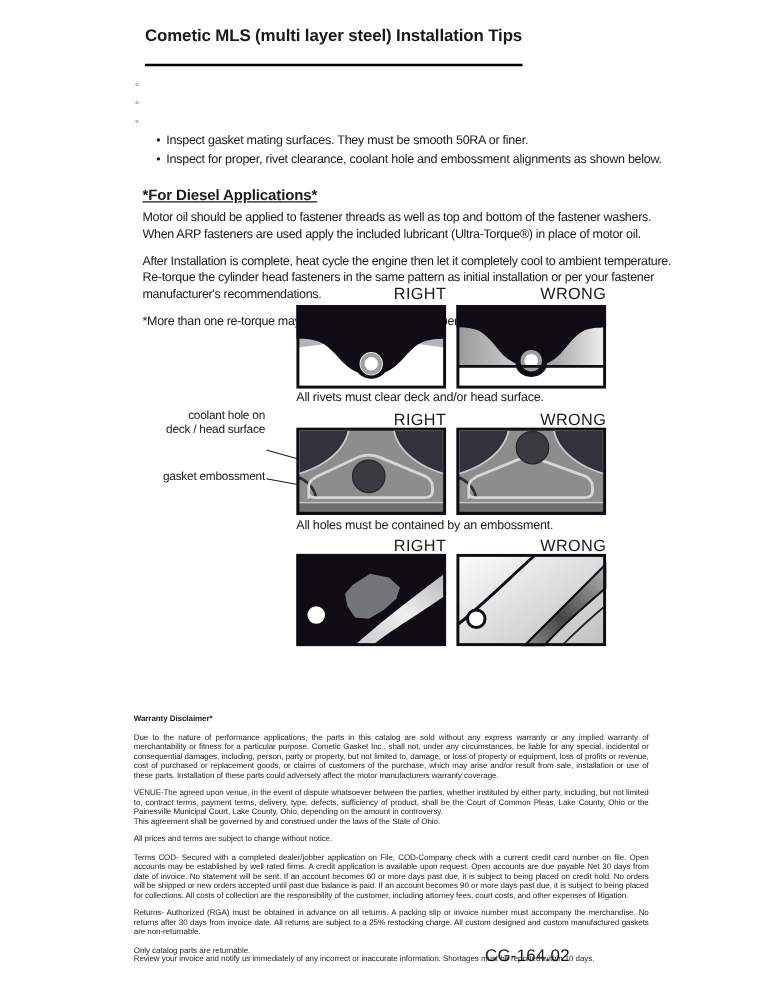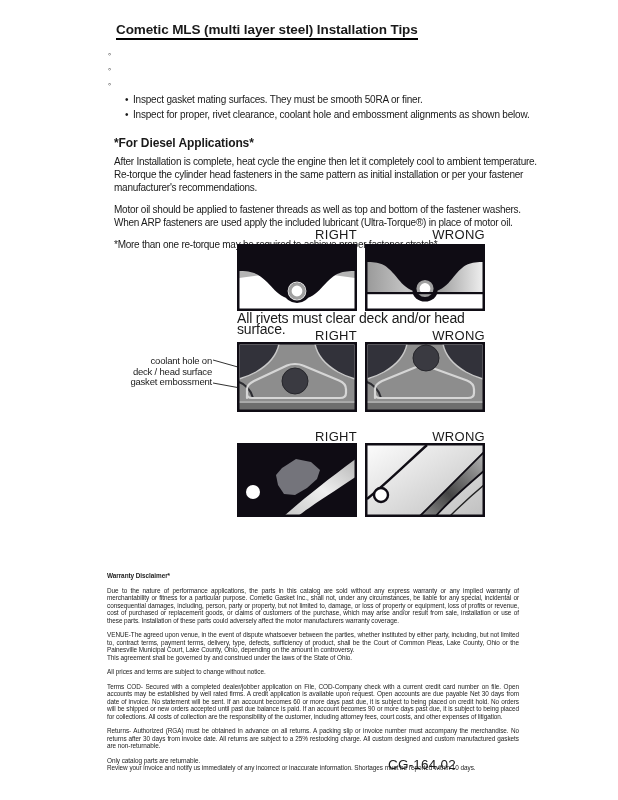--- a/index.html
+++ b/index.html
@@ -2,36 +2,36 @@
 <html><head>
 <meta charset="utf-8">
 <style>
   html,body { margin:0; padding:0; background:#ffffff; }
   .page {
     position:relative; width:618px; height:800px; background:#ffffff;
     font-family:"Liberation Sans", sans-serif; color:#1a1a1a; overflow:hidden;
   }
   .text-stack { position:absolute; left:108px; top:20px; width:428px; }
   .doc-title {
-    display:inline-block; margin:0 0 7px 8px; padding-bottom:1px;
+    display:inline-block; margin:0 0 7px 8px; padding-bottom:15px;
     font-size:13.5px; font-weight:bold; letter-spacing:-0.1px;
     border-bottom:2px solid #000;
   }
   .bullet-row { display:flex; font-size:10px; letter-spacing:-0.2px; line-height:15px; }
   .bullet-row .marker { width:8px; flex:0 0 8px; font-size:9px; }
   .bullet-row.sub { margin-left:17px; }
   .bullet-row.sub .marker { width:8px; font-size:10px; }
-  .diesel-head { font-size:12px; font-weight:bold; letter-spacing:-0.1px; margin:14px 0 5px 6px; }
+  .diesel-head { font-size:12px; font-weight:bold; letter-spacing:-0.1px; margin:14px 0 5px 6px;text-decoration:underline; }
   .para { width:424px; margin:0 0 0 6px; font-size:10px; line-height:13px; letter-spacing:-0.25px; }
   .para + .para { margin-top:9px; }
   .note { margin-top:10px; }
 
   .fig-label { position:absolute; width:120px; text-align:right; font-size:13px; letter-spacing:0.3px; }
   .figbox { position:absolute; display:block; }
-  .fig-caption { position:absolute; font-size:14px; letter-spacing:-0.15px; line-height:11px; }
+  .fig-caption { position:absolute; font-size:10px; letter-spacing:-0.15px; line-height:11px; }
   .ann { position:absolute; left:98px; width:114px; text-align:right; font-size:9.5px; line-height:10.5px; letter-spacing:-0.2px; }
   .leader { position:absolute; left:213px; top:352px; }
 
   .legal { position:absolute; left:107px; top:572px; width:412px; font-size:6.4px; line-height:7.5px; letter-spacing:-0.05px; text-align:justify; color:#1c1c1c; }
   .legal .legal-head { font-weight:bold; margin:0 0 7px 0; text-align:left; }
   .legal p { margin:0 0 7px 0; }
   .legal p.tight { margin:0; }
   .page-code { position:absolute; left:388px; top:757px; font-size:13.5px; letter-spacing:0.2px; }
 </style>
 </head>
@@ -54,22 +54,22 @@
     <div class="bullet-row sub">
       <span class="marker">•</span>
       <span>Inspect gasket mating surfaces.  They must be smooth 50RA or finer.</span>
     </div>
     <div class="bullet-row sub">
       <span class="marker">•</span>
       <span>Inspect for proper, rivet clearance, coolant hole and embossment alignments as shown below.</span>
     </div>
 
     <div class="diesel-head">*For Diesel Applications*</div>
+    <p class="para">Motor oil should be applied to fastener threads as well as top and bottom of the fastener washers. When ARP fasteners are used apply the included lubricant (Ultra-Torque®) in place of motor oil.</p>
     <p class="para">After Installation is complete, heat cycle the engine then let it completely cool to ambient temperature. Re-torque the cylinder head fasteners in the same pattern as initial installation or per your fastener manufacturer's recommendations.</p>
-    <p class="para">Motor oil should be applied to fastener threads as well as top and bottom of the fastener washers. When ARP fasteners are used apply the included lubricant (Ultra-Torque®) in place of motor oil.</p>
     <p class="para note">*More than one re-torque may be required to achieve proper fastener stretch*</p>
   </div>
 
   <div class="fig-label" style="left:237px; top:227px">RIGHT</div>
   <div class="fig-label" style="left:365px; top:227px">WRONG</div>
 
   <svg class="figbox" style="left:237px; top:244px" width="120" height="67" viewBox="0 0 120 67">
     <rect x="0" y="0" width="120" height="67" fill="#ffffff"></rect>
     <polygon points="2,27 2,34 46,28" fill="#b4b4b4"></polygon>
     <polygon points="118,27 118,34 74,28" fill="#b4b4b4"></polygon>
@@ -96,21 +96,21 @@
     <circle cx="60" cy="44.5" r="7" fill="#ffffff" stroke="#a0a0a0" stroke-width="3.2"></circle>
     <rect x="2" y="48" width="116" height="2.2" fill="#0f0c14"></rect>
     <rect x="1.25" y="1.25" width="117.5" height="64.5" fill="none" stroke="#0f0c14" stroke-width="2.5"></rect>
   </svg>
 
   <div class="fig-caption" style="left:237px; top:313px; width:260px">All rivets must clear deck and/or head surface.</div>
 
   <div class="fig-label" style="left:237px; top:328px">RIGHT</div>
   <div class="fig-label" style="left:365px; top:328px">WRONG</div>
 
-  <div class="ann" style="top:356px">
+  <div class="ann" style="top:328px">
     <div>coolant hole on</div>
     <div>deck / head surface</div>
   </div>
   <div class="ann" style="top:377px">gasket embossment</div>
 
   <svg class="leader" width="84" height="46" viewBox="0 0 84 46">
     <line x1="0" y1="8" x2="71" y2="28" stroke="#1a1a1a" stroke-width="0.9"></line>
     <line x1="0" y1="31" x2="49" y2="40" stroke="#1a1a1a" stroke-width="0.9"></line>
   </svg>
 
@@ -131,20 +131,21 @@
     <path d="M2,2 H42 C40,12 33,22 19,30 C12,34 2,37 2,37 Z" fill="#32323a" stroke="#c9c9c9" stroke-width="1.4"></path>
     <path d="M118,2 H78 C80,12 87,22 101,30 C108,34 118,37 118,37 Z" fill="#32323a" stroke="#c9c9c9" stroke-width="1.4"></path>
     <path d="M2,40 C8,42 14,48 16,56" fill="none" stroke="#2c2c31" stroke-width="2"></path>
     <path d="M10,56 L10,47 C10,43.5 13,41 17,39 L50,25.5 C54.5,23.5 61.5,23.5 66,25.5 L102,38.5 C107,40.5 109,43.5 109,47.5 L109,51 C109,54.5 106.5,56 103,56 L15,56 C12,56 10,54.5 10,52 Z" fill="none" stroke="#d6d6d6" stroke-width="2.2" stroke-linejoin="round"></path>
     <circle cx="61" cy="16" r="13" fill="#3a3a41" stroke="#26262b" stroke-width="1"></circle>
     <rect x="2" y="59.5" width="116" height="1.3" fill="#c4c4c4"></rect>
     <rect x="2" y="60.8" width="116" height="7.2" fill="#6e6e6e"></rect>
     <rect x="1.25" y="1.25" width="117.5" height="67.5" fill="none" stroke="#0f0c14" stroke-width="2.5"></rect>
   </svg>
 
+  <div class="fig-caption" style="left:237px; top:415px; width:260px">All holes must be contained by an embossment.</div>
 
   <div class="fig-label" style="left:237px; top:429px">RIGHT</div>
   <div class="fig-label" style="left:365px; top:429px">WRONG</div>
 
   <svg class="figbox" style="left:237px; top:443px" width="120" height="74" viewBox="0 0 120 74">
     <defs>
       <linearGradient id="gR3" x1="0" y1="1" x2="1" y2="0">
         <stop offset="0" stop-color="#c7c7c7"></stop>
           <stop offset="0.5" stop-color="#efefef"></stop>
           <stop offset="1" stop-color="#b5b5b5"></stop>

